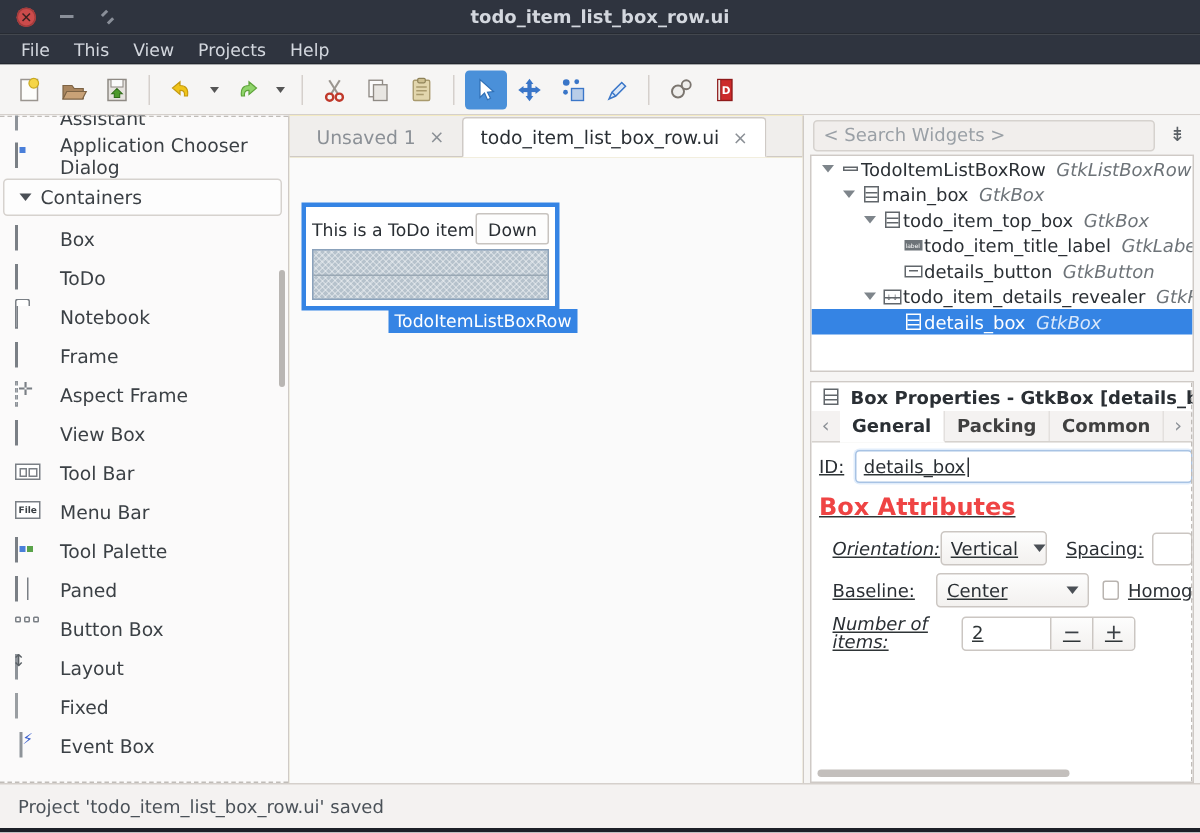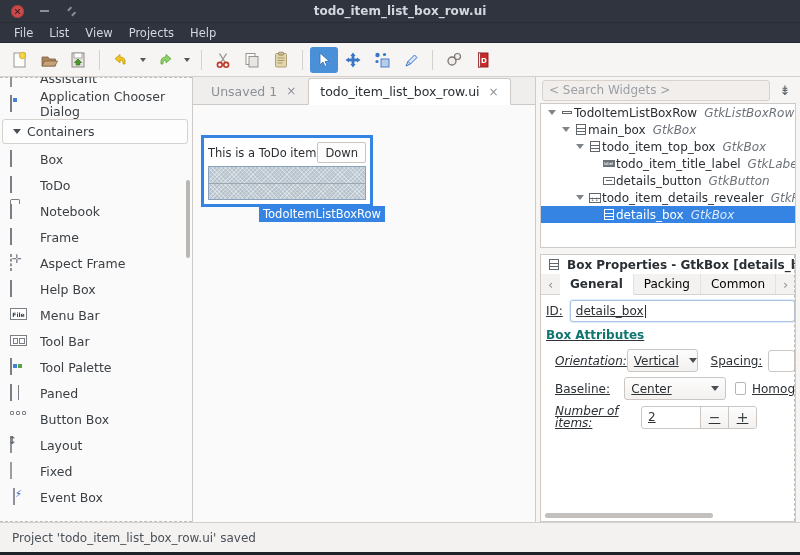--- a/index.html
+++ b/index.html
@@ -459,22 +459,23 @@
     border-bottom: 1px solid #d6d2ce;
     background: #f4f2f1;
   }
   .ptab-arrow {
     width: 19px; display: flex; align-items: center; justify-content: center;
     color: #8b9096; font-size: 13px;
   }
   .ptab {
     flex: 1 1 auto;
     display: flex; align-items: center; justify-content: center;
-    font-size: 12px; color: #000000;
+    font-size: 12px; color: #404040;
     border-right: 1px solid #e3e0de;
+    font-weight: bold;
   }
   .ptab.active {
     background: #fff; color: #2a2f34; font-weight: bold;
     border-bottom: 1px solid #fff;
     margin-bottom: -1px;
   }
   .props-body { flex: 1 1 auto; padding: 5px 0 0 0; position: relative; overflow: hidden; text-decoration: underline; }
   .prow {
     display: flex; align-items: center;
     padding: 0 0 0 5px;
@@ -487,21 +488,21 @@
     height: 22px; border: 1px solid #a8c3e4;
     border-radius: 3px; background: #fff;
     display: flex; align-items: center;
     padding: 0 5px; font-size: 12px; color: #2a2f34;
     box-shadow: 0 0 0 1px rgba(53,132,228,0.15);
   }
   .pinput .caret {
     width: 1px; height: 13px; background: #2a2f34; margin-left: 1px;
   }
   .psection {
-    font-size: 12px; font-weight: bold; color: #0f766e;
+    font-size: 16px; font-weight: bold; color: #ef4444;
     padding-left: 5px; margin: 6px 0 7px 0;
   }
   .pcombo {
     height: 23px; min-width: 0;
     border: 1px solid #cbc6c2; border-radius: 3px;
     background: linear-gradient(#fdfdfd, #f3f1ef);
     display: flex; align-items: center; justify-content: space-between;
     padding: 0 6px; font-size: 12px; color: #2a2f34;
   }
   .pcombo .tri {
@@ -562,21 +563,21 @@
         </div>
       <div class="wc">
           <div class="wc-max"></div>
         </div>
     </div>
     <div class="win-title">todo_item_list_box_row.ui</div>
   </div>
 
   <div class="menubar">
     <div class="mi">File</div>
-    <div class="mi">List</div>
+    <div class="mi">This</div>
     <div class="mi">View</div>
     <div class="mi">Projects</div>
     <div class="mi">Help</div>
   </div>
 
   <div class="toolbar">
     <div class="tb">
       <svg width="20" height="20" viewBox="0 0 20 20">
         <rect x="4" y="3" width="11" height="14" fill="#fdfdfb" stroke="#9a958f" stroke-width="1"></rect>
         <polygon points="12,3 15,6 12,6" fill="#e7e3dd" stroke="#9a958f" stroke-width="0.8"></polygon>
@@ -717,36 +718,36 @@
         <div class="pal-row">
           <span class="pal-ico"><span class="ic-frame"></span></span>
           <span>Frame</span>
         </div>
         <div class="pal-row">
           <span class="pal-ico"><span class="ic-aspect"></span></span>
           <span>Aspect Frame</span>
         </div>
         <div class="pal-row">
           <span class="pal-ico"><span class="ic-listbox"></span></span>
-          <span>Help Box</span>
-        </div>
-        <div class="pal-row">
-          <span class="pal-ico">
-              <span class="ic-menubar">File</span>
-            </span>
-          <span>Menu Bar</span>
+          <span>View Box</span>
         </div>
         <div class="pal-row">
           <span class="pal-ico">
               <span class="ic-toolbar">
                 <span></span>
                 <span></span>
               </span>
             </span>
           <span>Tool Bar</span>
+        </div>
+        <div class="pal-row">
+          <span class="pal-ico">
+              <span class="ic-menubar">File</span>
+            </span>
+          <span>Menu Bar</span>
         </div>
         <div class="pal-row">
           <span class="pal-ico"><span class="ic-palette"></span></span>
           <span>Tool Palette</span>
         </div>
         <div class="pal-row">
           <span class="pal-ico"><span class="ic-paned"></span></span>
           <span>Paned</span>
         </div>
         <div class="pal-row">

